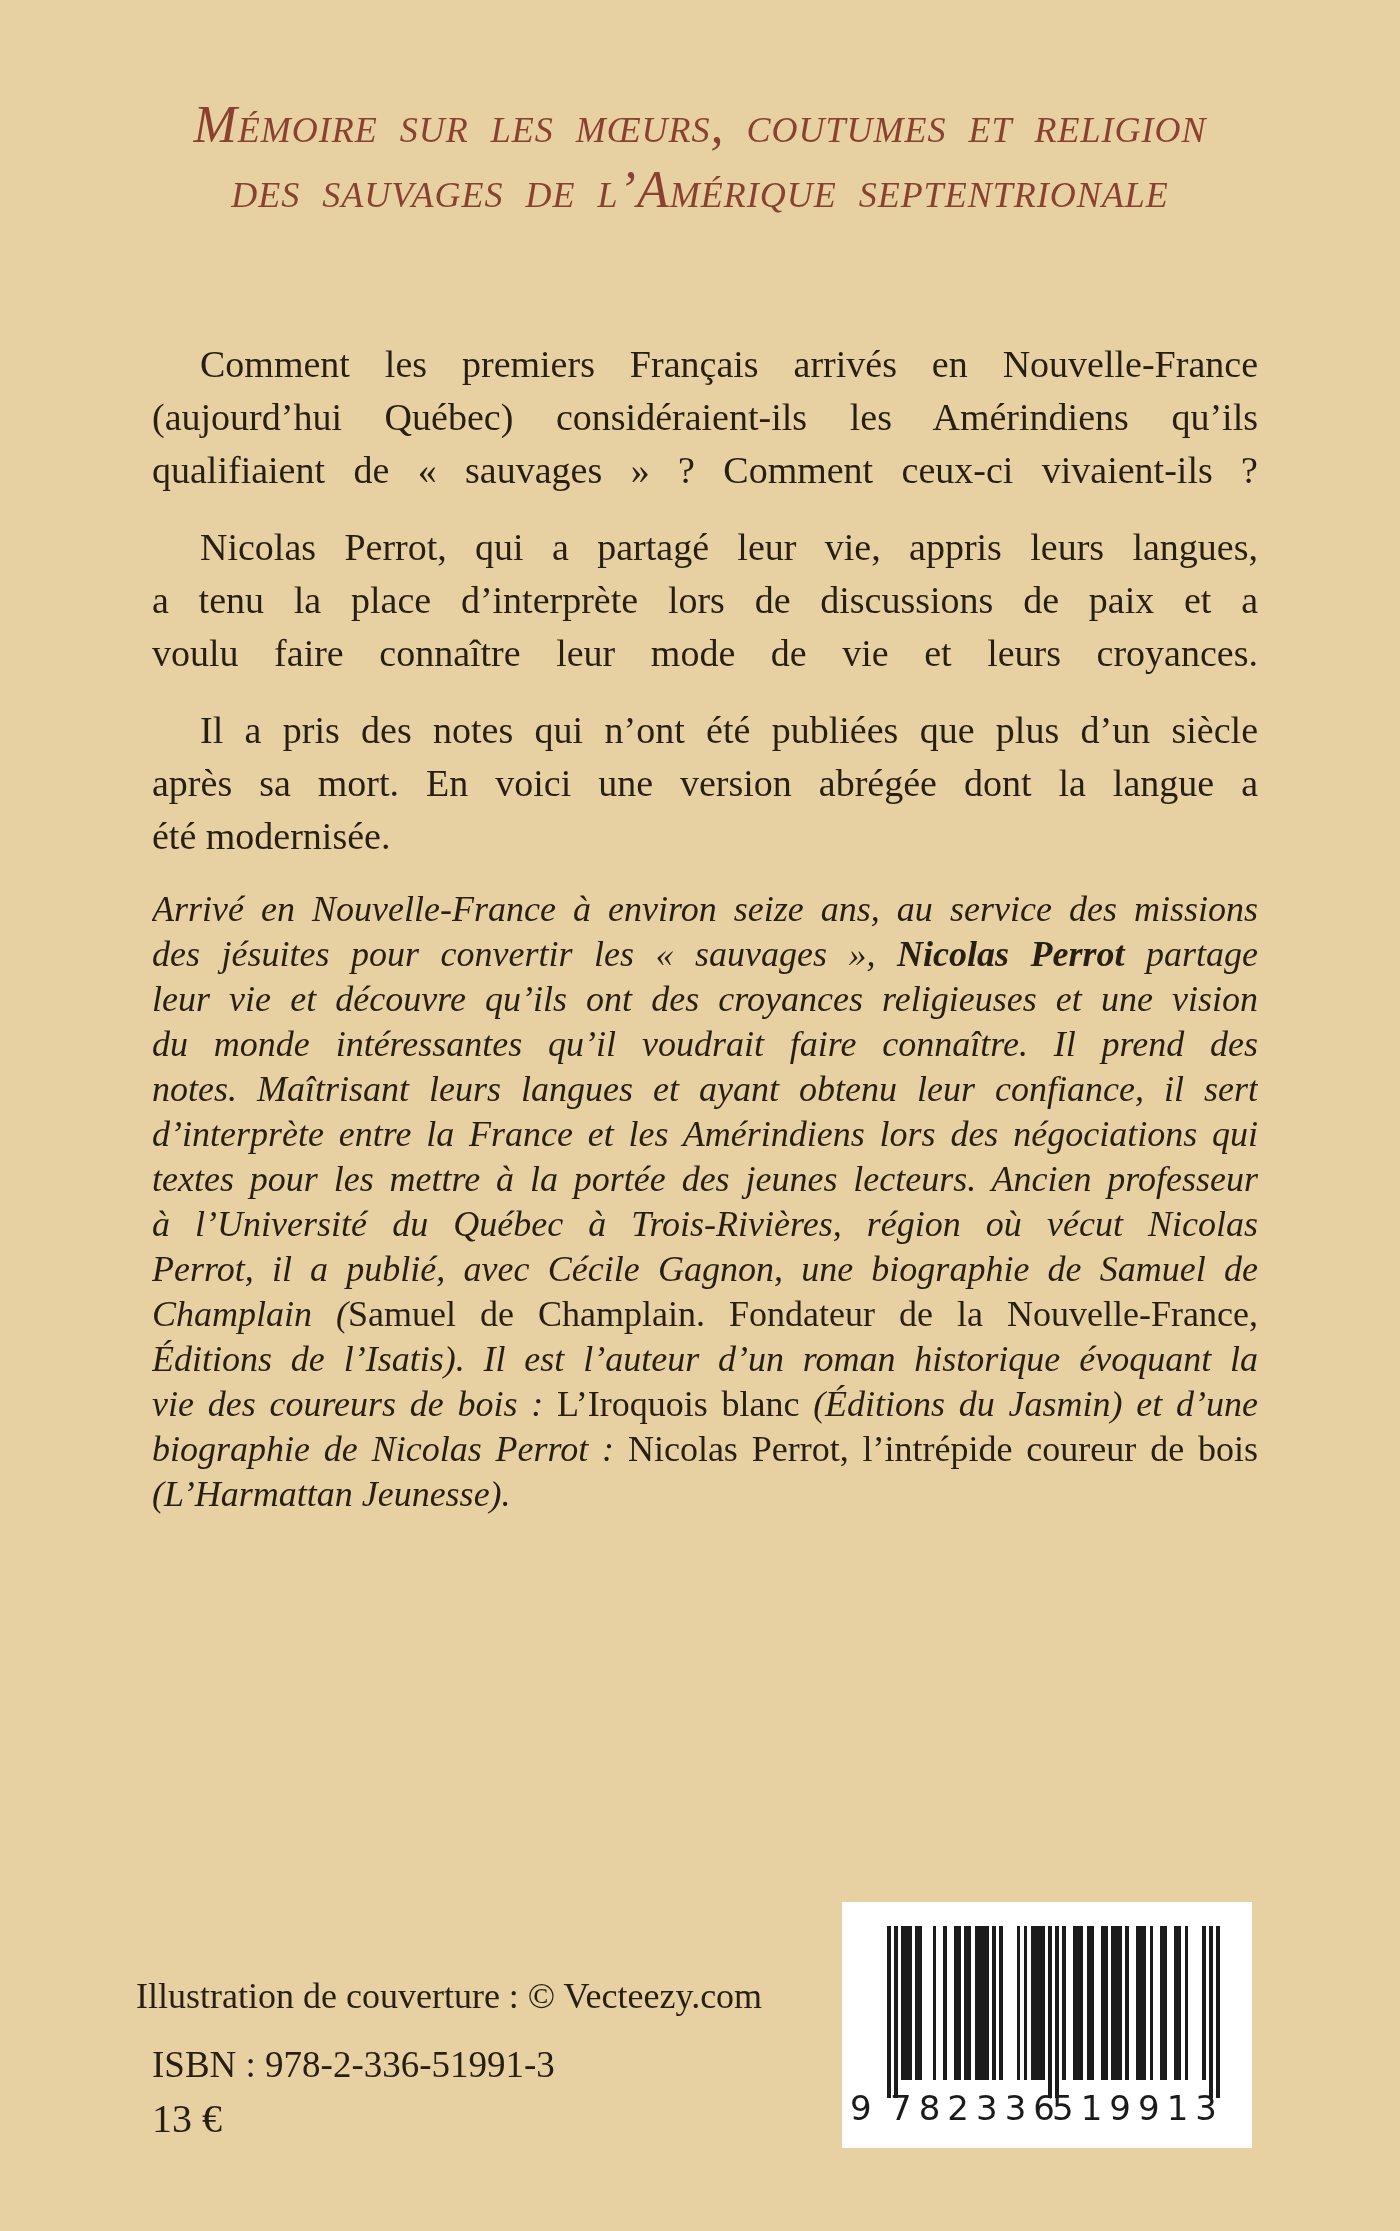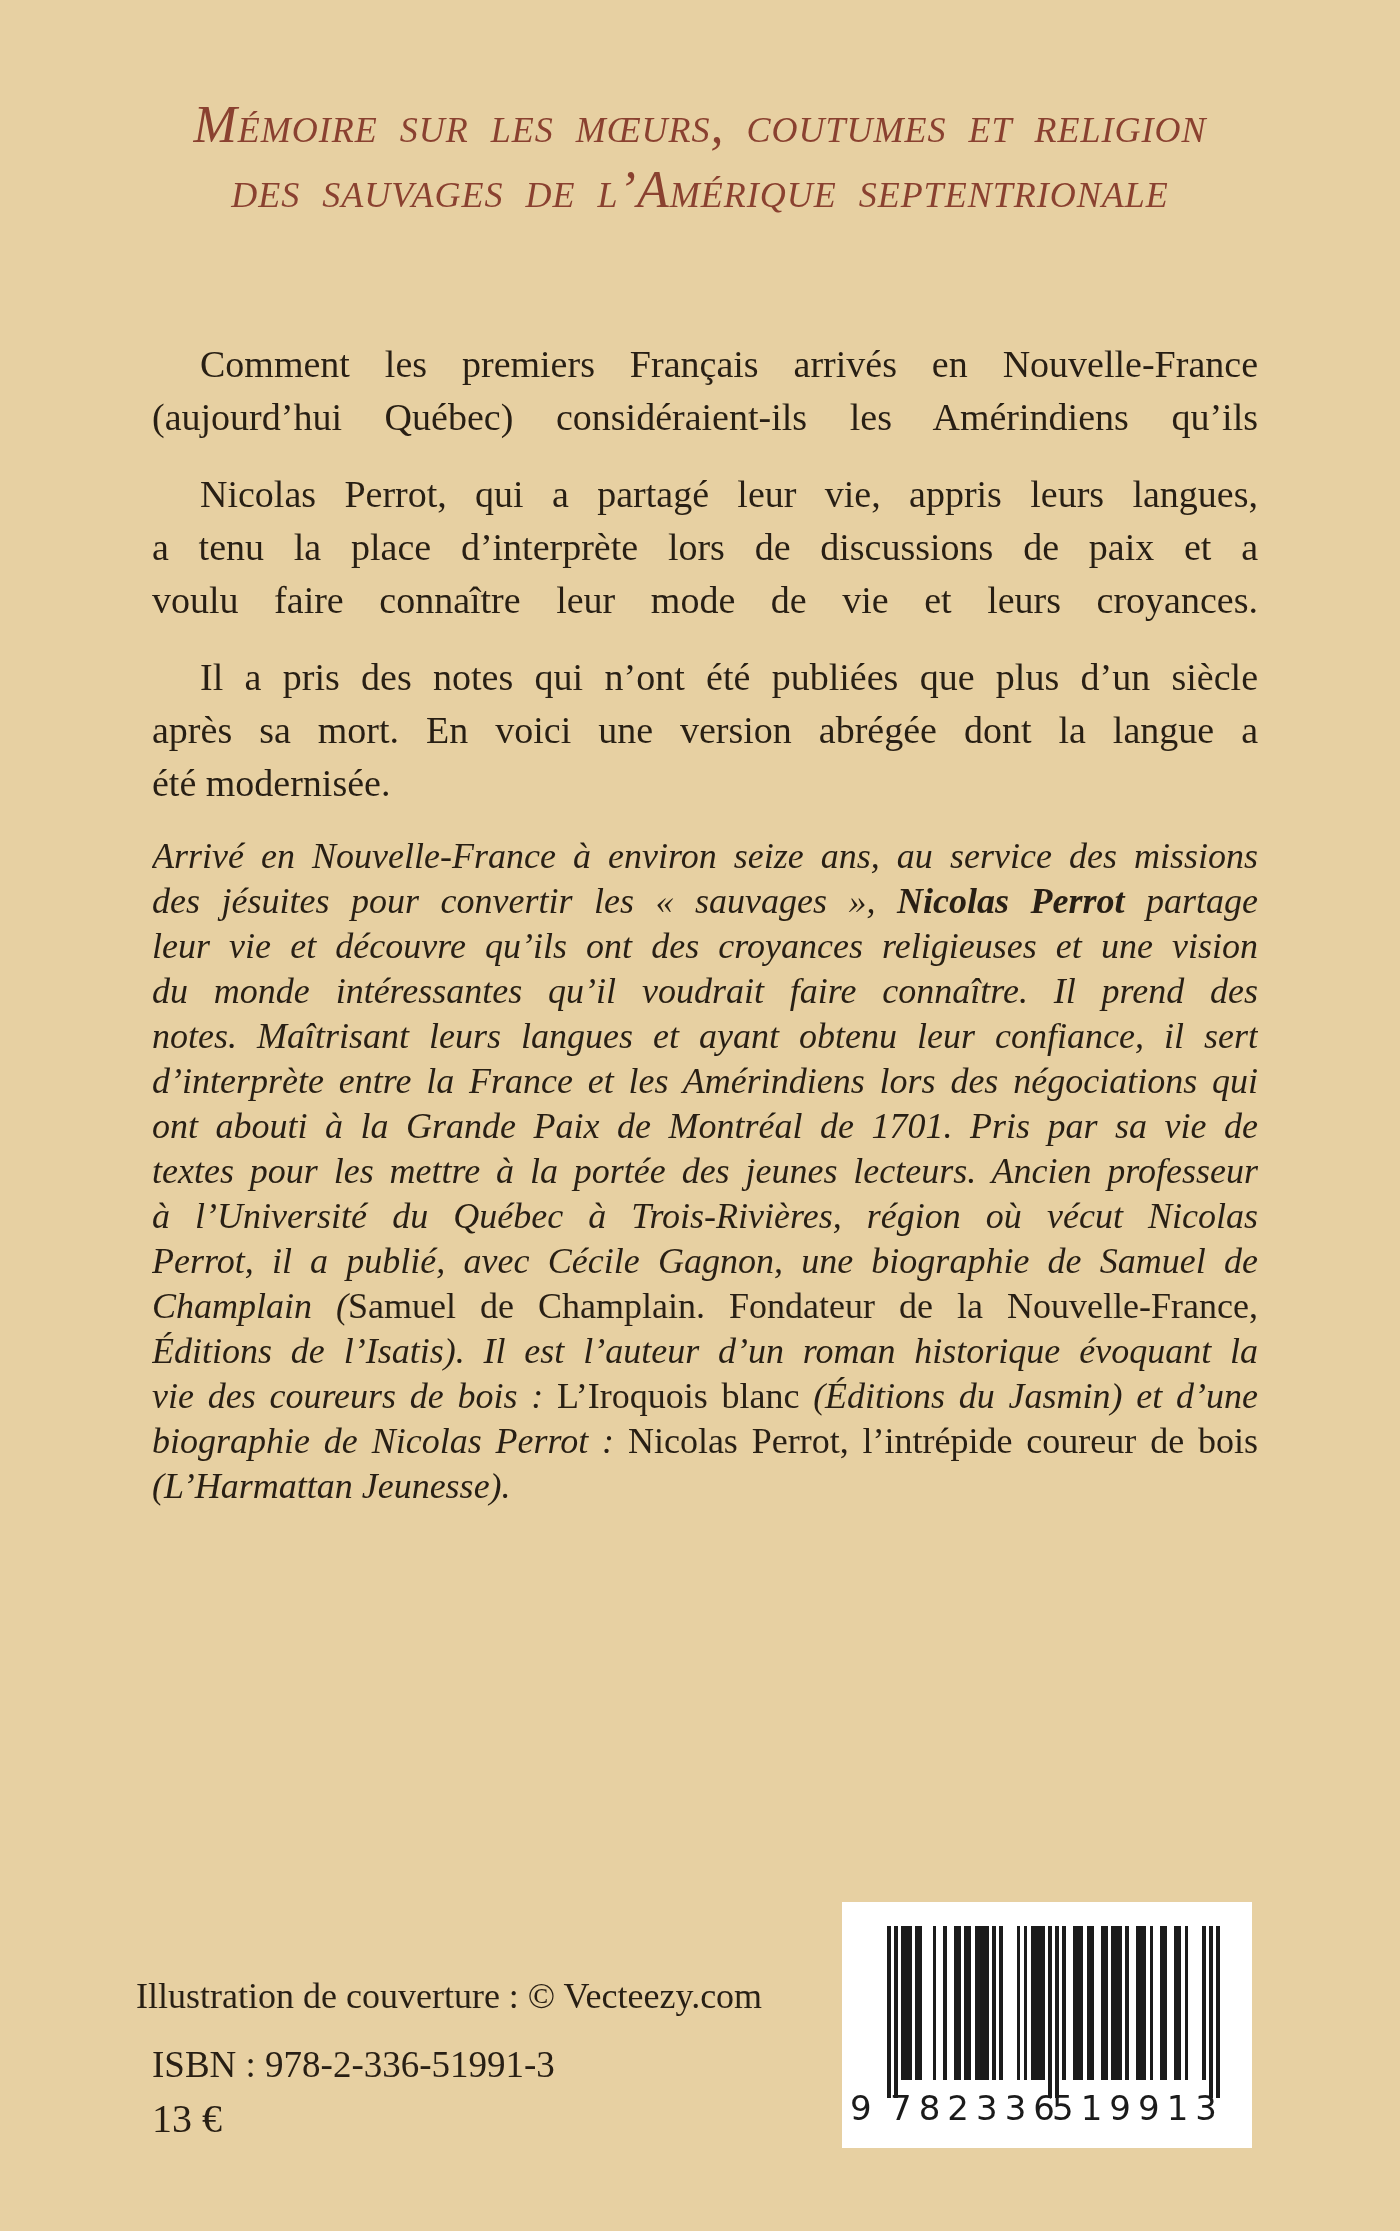--- a/index.html
+++ b/index.html
@@ -117,41 +117,41 @@
   <div class="title-block">
     <div class="title-line">Mémoire sur les mœurs, coutumes et religion</div>
     <div class="title-line">des sauvages de l’Amérique septentrionale</div>
   </div>
 
   <div class="text-col">
     <div class="intro">
         <div class="para">
           <div class="line indent"><span>Comment les premiers Français arrivés en Nouvelle-France</span></div>
           <div class="line"><span>(aujourd’hui Québec) considéraient-ils les Amérindiens qu’ils</span></div>
+          <div class="line"><span>qualifiaient de « sauvages » ? Comment ceux-ci vivaient-ils ?</span></div>
         </div>
         <div class="para">
           <div class="line indent"><span>Nicolas Perrot, qui a partagé leur vie, appris leurs langues,</span></div>
           <div class="line"><span>a tenu la place d’interprète lors de discussions de paix et a</span></div>
           <div class="line"><span>voulu faire connaître leur mode de vie et leurs croyances.</span></div>
         </div>
         <div class="para">
           <div class="line indent"><span>Il a pris des notes qui n’ont été publiées que plus d’un siècle</span></div>
           <div class="line"><span>après sa mort. En voici une version abrégée dont la langue a</span></div>
           <div class="line last"><span>été modernisée.</span></div>
         </div>
       </div>
     <div class="bio">
         <div class="para">
           <div class="line"><span>Arrivé en Nouvelle-France à environ seize ans, au service des missions</span></div>
           <div class="line"><span>des jésuites pour convertir les « sauvages », </span><span class="seg-b">Nicolas Perrot</span><span> partage</span></div>
           <div class="line"><span>leur vie et découvre qu’ils ont des croyances religieuses et une vision</span></div>
           <div class="line"><span>du monde intéressantes qu’il voudrait faire connaître. Il prend des</span></div>
           <div class="line"><span>notes. Maîtrisant leurs langues et ayant obtenu leur confiance, il sert</span></div>
           <div class="line"><span>d’interprète entre la France et les Amérindiens lors des négociations qui</span></div>
-          <div class="line"><span>ont abouti à la Grande Paix de Montréal de 1701. Pris par sa vie de</span></div>
         </div>
         <div class="para">
           <div class="line"><span>textes pour les mettre à la portée des jeunes lecteurs. Ancien professeur</span></div>
           <div class="line"><span>à l’Université du Québec à Trois-Rivières, région où vécut Nicolas</span></div>
           <div class="line"><span>Perrot, il a publié, avec Cécile Gagnon, une biographie de Samuel de</span></div>
           <div class="line"><span>Champlain (</span><span class="seg-u">Samuel de Champlain. Fondateur de la Nouvelle-France,</span></div>
           <div class="line"><span>Éditions de l’Isatis). Il est l’auteur d’un roman historique évoquant la</span></div>
           <div class="line"><span>vie des coureurs de bois : </span><span class="seg-u">L’Iroquois blanc </span><span>(Éditions du Jasmin) et d’une</span></div>
           <div class="line"><span>biographie de Nicolas Perrot : </span><span class="seg-u">Nicolas Perrot, l’intrépide coureur de bois</span></div>
           <div class="line last"><span>(L’Harmattan Jeunesse).</span></div>

